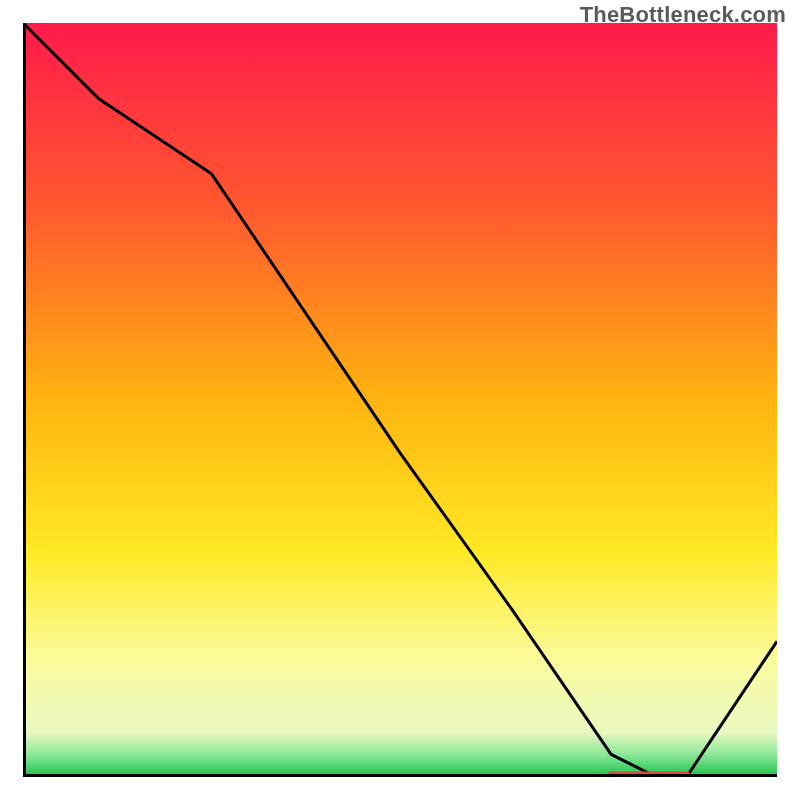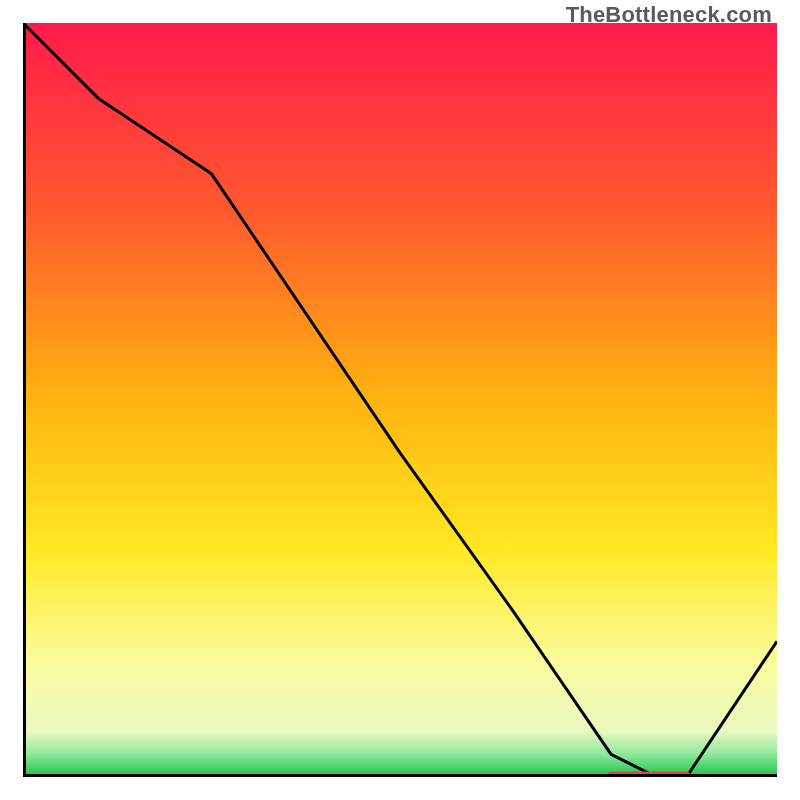--- a/index.html
+++ b/index.html
@@ -7,21 +7,21 @@
     padding: 0;
     width: 800px;
     height: 800px;
     overflow: hidden;
     background: #ffffff;
     font-family: Arial, Helvetica, sans-serif;
   }
   .attribution {
     position: absolute;
     top: 2px;
-    right: 28px;
+    right: 14px;
     font-size: 22px;
     font-weight: 600;
     color: #5a5a5a;
     letter-spacing: 0.2px;
   }
   .plot-area {
     position: absolute;
     left: 23px;
     top: 23px;
     width: 754px;   

